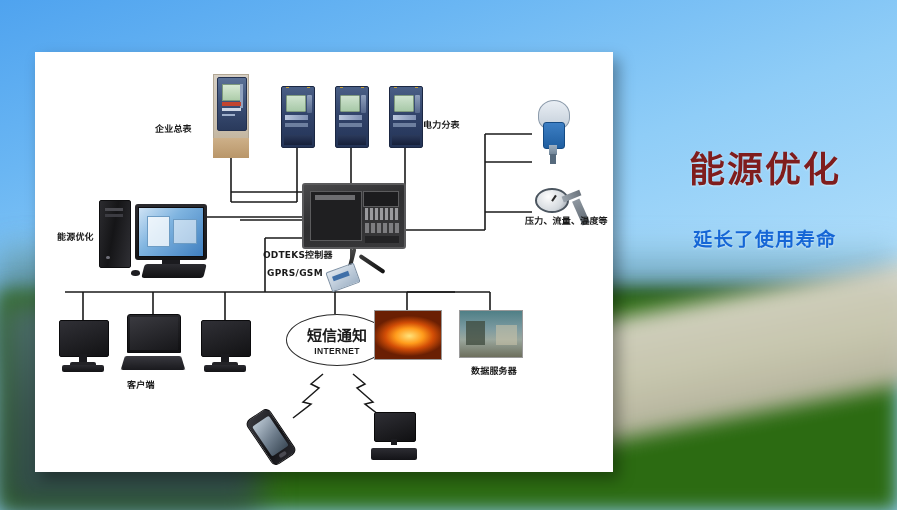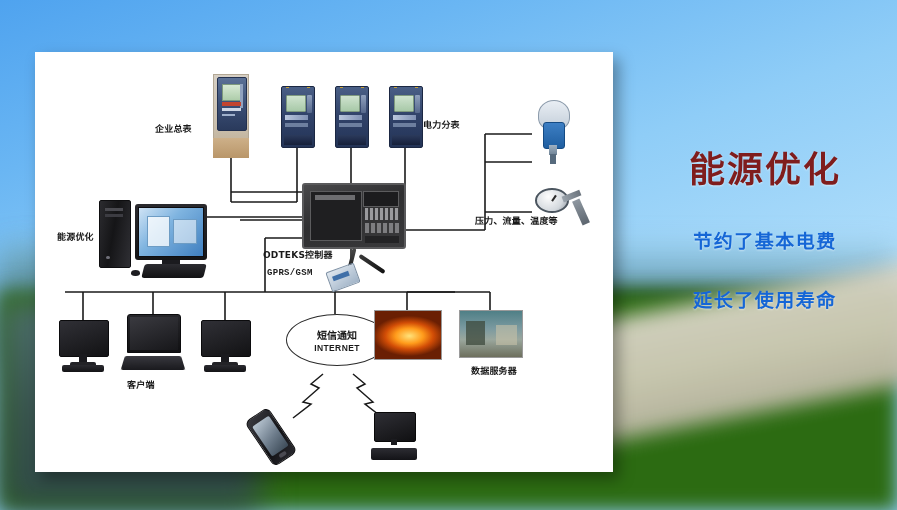--- a/index.html
+++ b/index.html
@@ -63,21 +63,21 @@
   }
   .canvas{position:absolute;inset:0;}
   .canvas svg{display:block;}
 
   
   .lbl{
     position:absolute;color:#1a1a1a;font-size:9px;line-height:1.25;
     font-family:"DejaVu Sans","Liberation Sans",sans-serif;
     font-weight:700;white-space:nowrap;letter-spacing:.2px;
   }
-  .lbl-en{font-weight:600;letter-spacing:.3px;font-family:Liberation Mono, monospace;}
+  .lbl-en{font-weight:600;letter-spacing:.3px;}
 
   
   .meter{position:absolute;}
   .meter .body{
     width:100%;height:100%;border-radius:2px;
     background:linear-gradient(180deg,#4a5f86 0%,#32446b 45%,#233356 100%);
     border:1px solid #1b2742;position:relative;overflow:hidden;
   }
   .meter .lcd{
     position:absolute;left:14%;top:13%;width:56%;height:26%;
@@ -243,21 +243,21 @@
     background:linear-gradient(90deg,#3a3a3a,#121212);
     transform:rotate(34deg);border-radius:2px;
   }
 
   
   .oval{
     position:absolute;border:1.5px solid #2b2b2b;border-radius:50%;
     display:flex;flex-direction:column;align-items:center;justify-content:center;
     background:#fff;
   }
-  .oval .t1{font-size:10px;font-weight:700;color:#1a1a1a;font-family:"DejaVu Sans",sans-serif;}
+  .oval .t1{font-size:15px;font-weight:700;color:#1a1a1a;font-family:"DejaVu Sans",sans-serif;}
   .oval .t2{font-size:8.5px;font-weight:700;color:#1a1a1a;letter-spacing:.4px;margin-top:1px;}
 
   
   .photo{position:absolute;border:1px solid #9a9a9a;overflow:hidden;}
   .photo.furnace{
     background:
       radial-gradient(ellipse 55% 42% at 52% 52%,#ffe27a 0%,#ff9b1b 38%,#d24d06 66%,#6a1f03 100%),
       linear-gradient(180deg,#2a1407,#120802);
   }
   .photo.plant{
@@ -478,21 +478,21 @@
       <div class="head"></div>
       <div class="body"></div>
       <div class="neck"></div>
       <div class="tip"></div>
     </div>
     <div class="gauge" style="left:500px;top:132px;width:48px;height:34px;">
       <div class="dial"></div>
       <div class="stem"></div>
       <div class="probe"></div>
     </div>
-    <div class="lbl" style="left:440px;top:164px;text-align:right;">压力、流量、温度等</div>
+    <div class="lbl" style="left:490px;top:164px;text-align:right;">压力、流量、温度等</div>
 
     <div class="modem" style="left:293px;top:205px;width:42px;height:34px;">
       <div class="ant"></div>
       <div class="ant2"></div>
       <div class="unit">
         <span></span>
       </div>
     </div>
     <div class="lbl lbl-en" style="left:232px;top:216px;">GPRS/GSM</div>
 
@@ -532,17 +532,16 @@
     <div class="botpc" style="left:336px;top:360px;width:46px;height:48px;">
       <div class="scr"></div>
       <div class="neck"></div>
       <div class="base"></div>
     </div>
 
   </div>
 
   <div class="copy">
     <div class="title">能源优化</div>
-    <div class="line l1">节约了基本电费</div>
     <div class="line l2">延长了使用寿命</div>
   </div>
 
 </div>
 
 </body></html>

